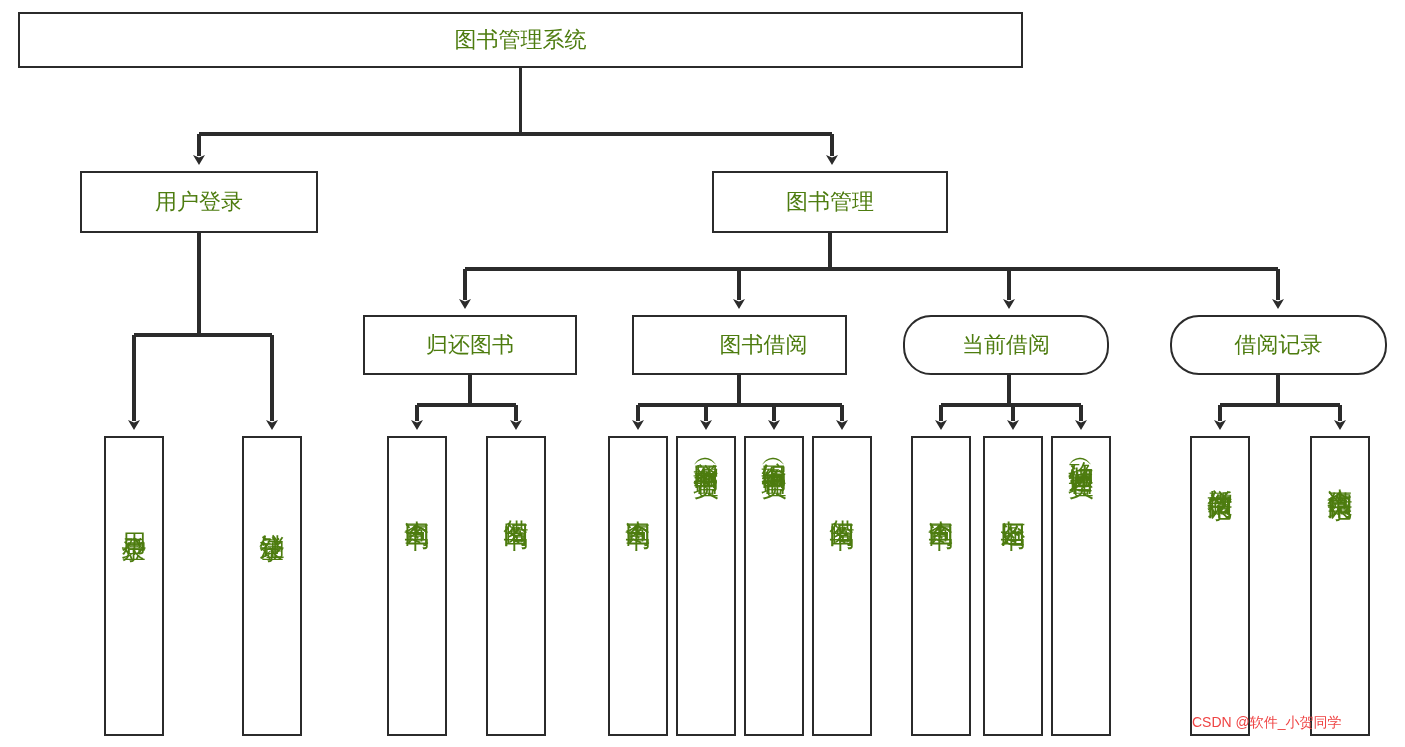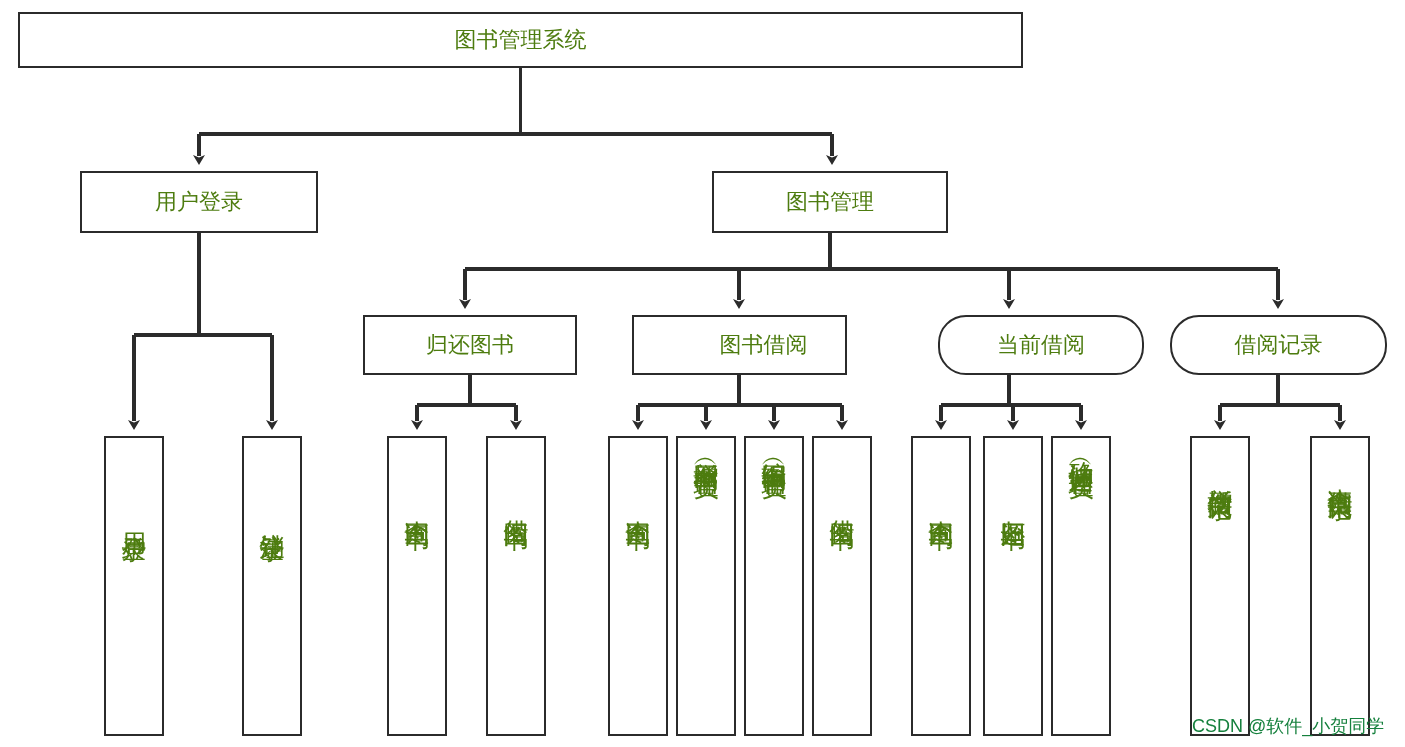--- a/index.html
+++ b/index.html
@@ -59,22 +59,22 @@
     letter-spacing: 2px;
     line-height: 1;
     display: block;
     max-height: 295px;
   }
   .node-v.tall .node-label {
     max-height: 292px;
   }
   .watermark {
     position: absolute;
-    color: #15803d;
-    font-size: 18px;
+    color: #ef4444;
+    font-size: 14px;
     font-family: "Liberation Sans", "DejaVu Sans", sans-serif;
     white-space: nowrap;
     pointer-events: none;
   }
 </style>
 </head>
 <body>
 
 <div id="diagram-root">
 
@@ -139,21 +139,21 @@
   <div class="node-box node-h" style="left:712px;top:171px;width:236px;height:62px;">
     <span class="node-label">图书管理</span>
   </div>
 
   <div class="node-box node-h" style="left:363px;top:315px;width:214px;height:60px;">
     <span class="node-label">归还图书</span>
   </div>
   <div class="node-box node-h" style="left:632px;top:315px;width:215px;height:60px;padding-left:48px;">
     <span class="node-label">图书借阅</span>
   </div>
-  <div class="node-box node-h" style="left:938px;top:315px;width:206px;height:60px;border-radius:28px;">
+  <div class="node-box node-h" style="left:903px;top:315px;width:206px;height:60px;border-radius:28px;">
     <span class="node-label">当前借阅</span>
   </div>
   <div class="node-box node-h" style="left:1170px;top:315px;width:217px;height:60px;border-radius:29px;">
     <span class="node-label">借阅记录</span>
   </div>
 
   <div class="node-box node-v" style="left:104px;top:436px;width:60px;height:300px;padding-top:75px;">
     <span class="node-label">用户登录</span>
   </div>
   <div class="node-box node-v" style="left:242px;top:436px;width:60px;height:300px;padding-top:75px;">

